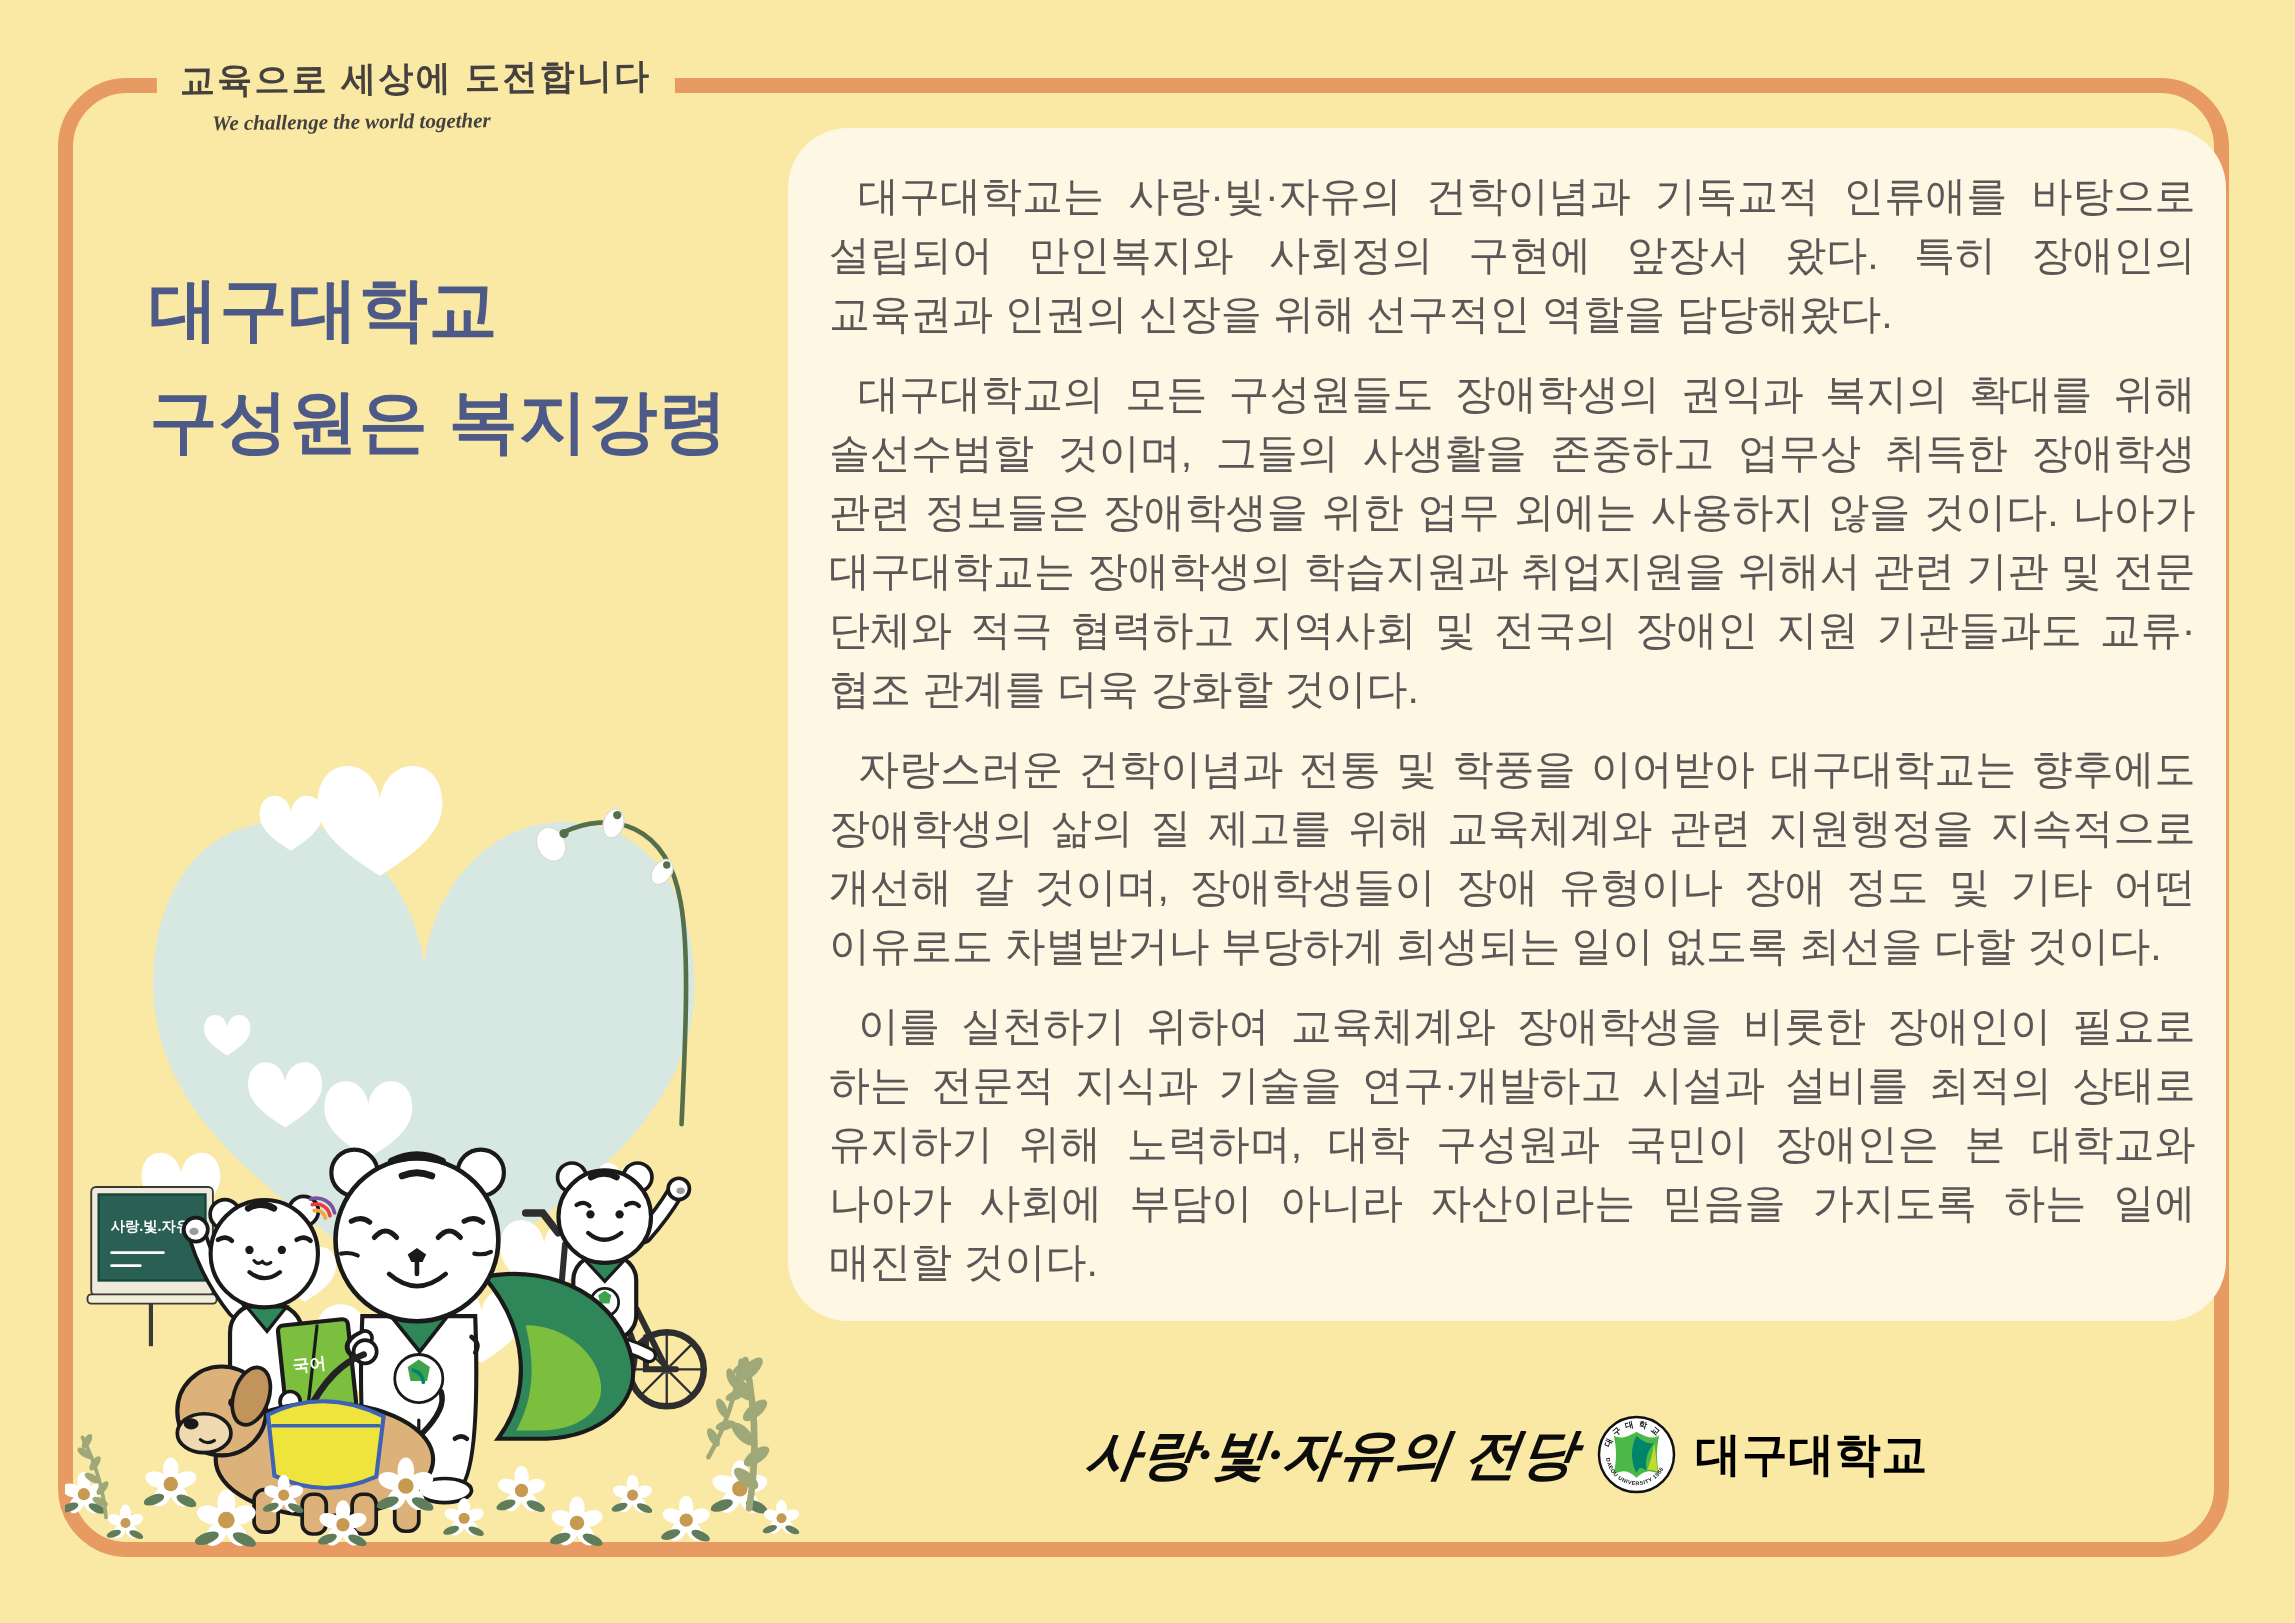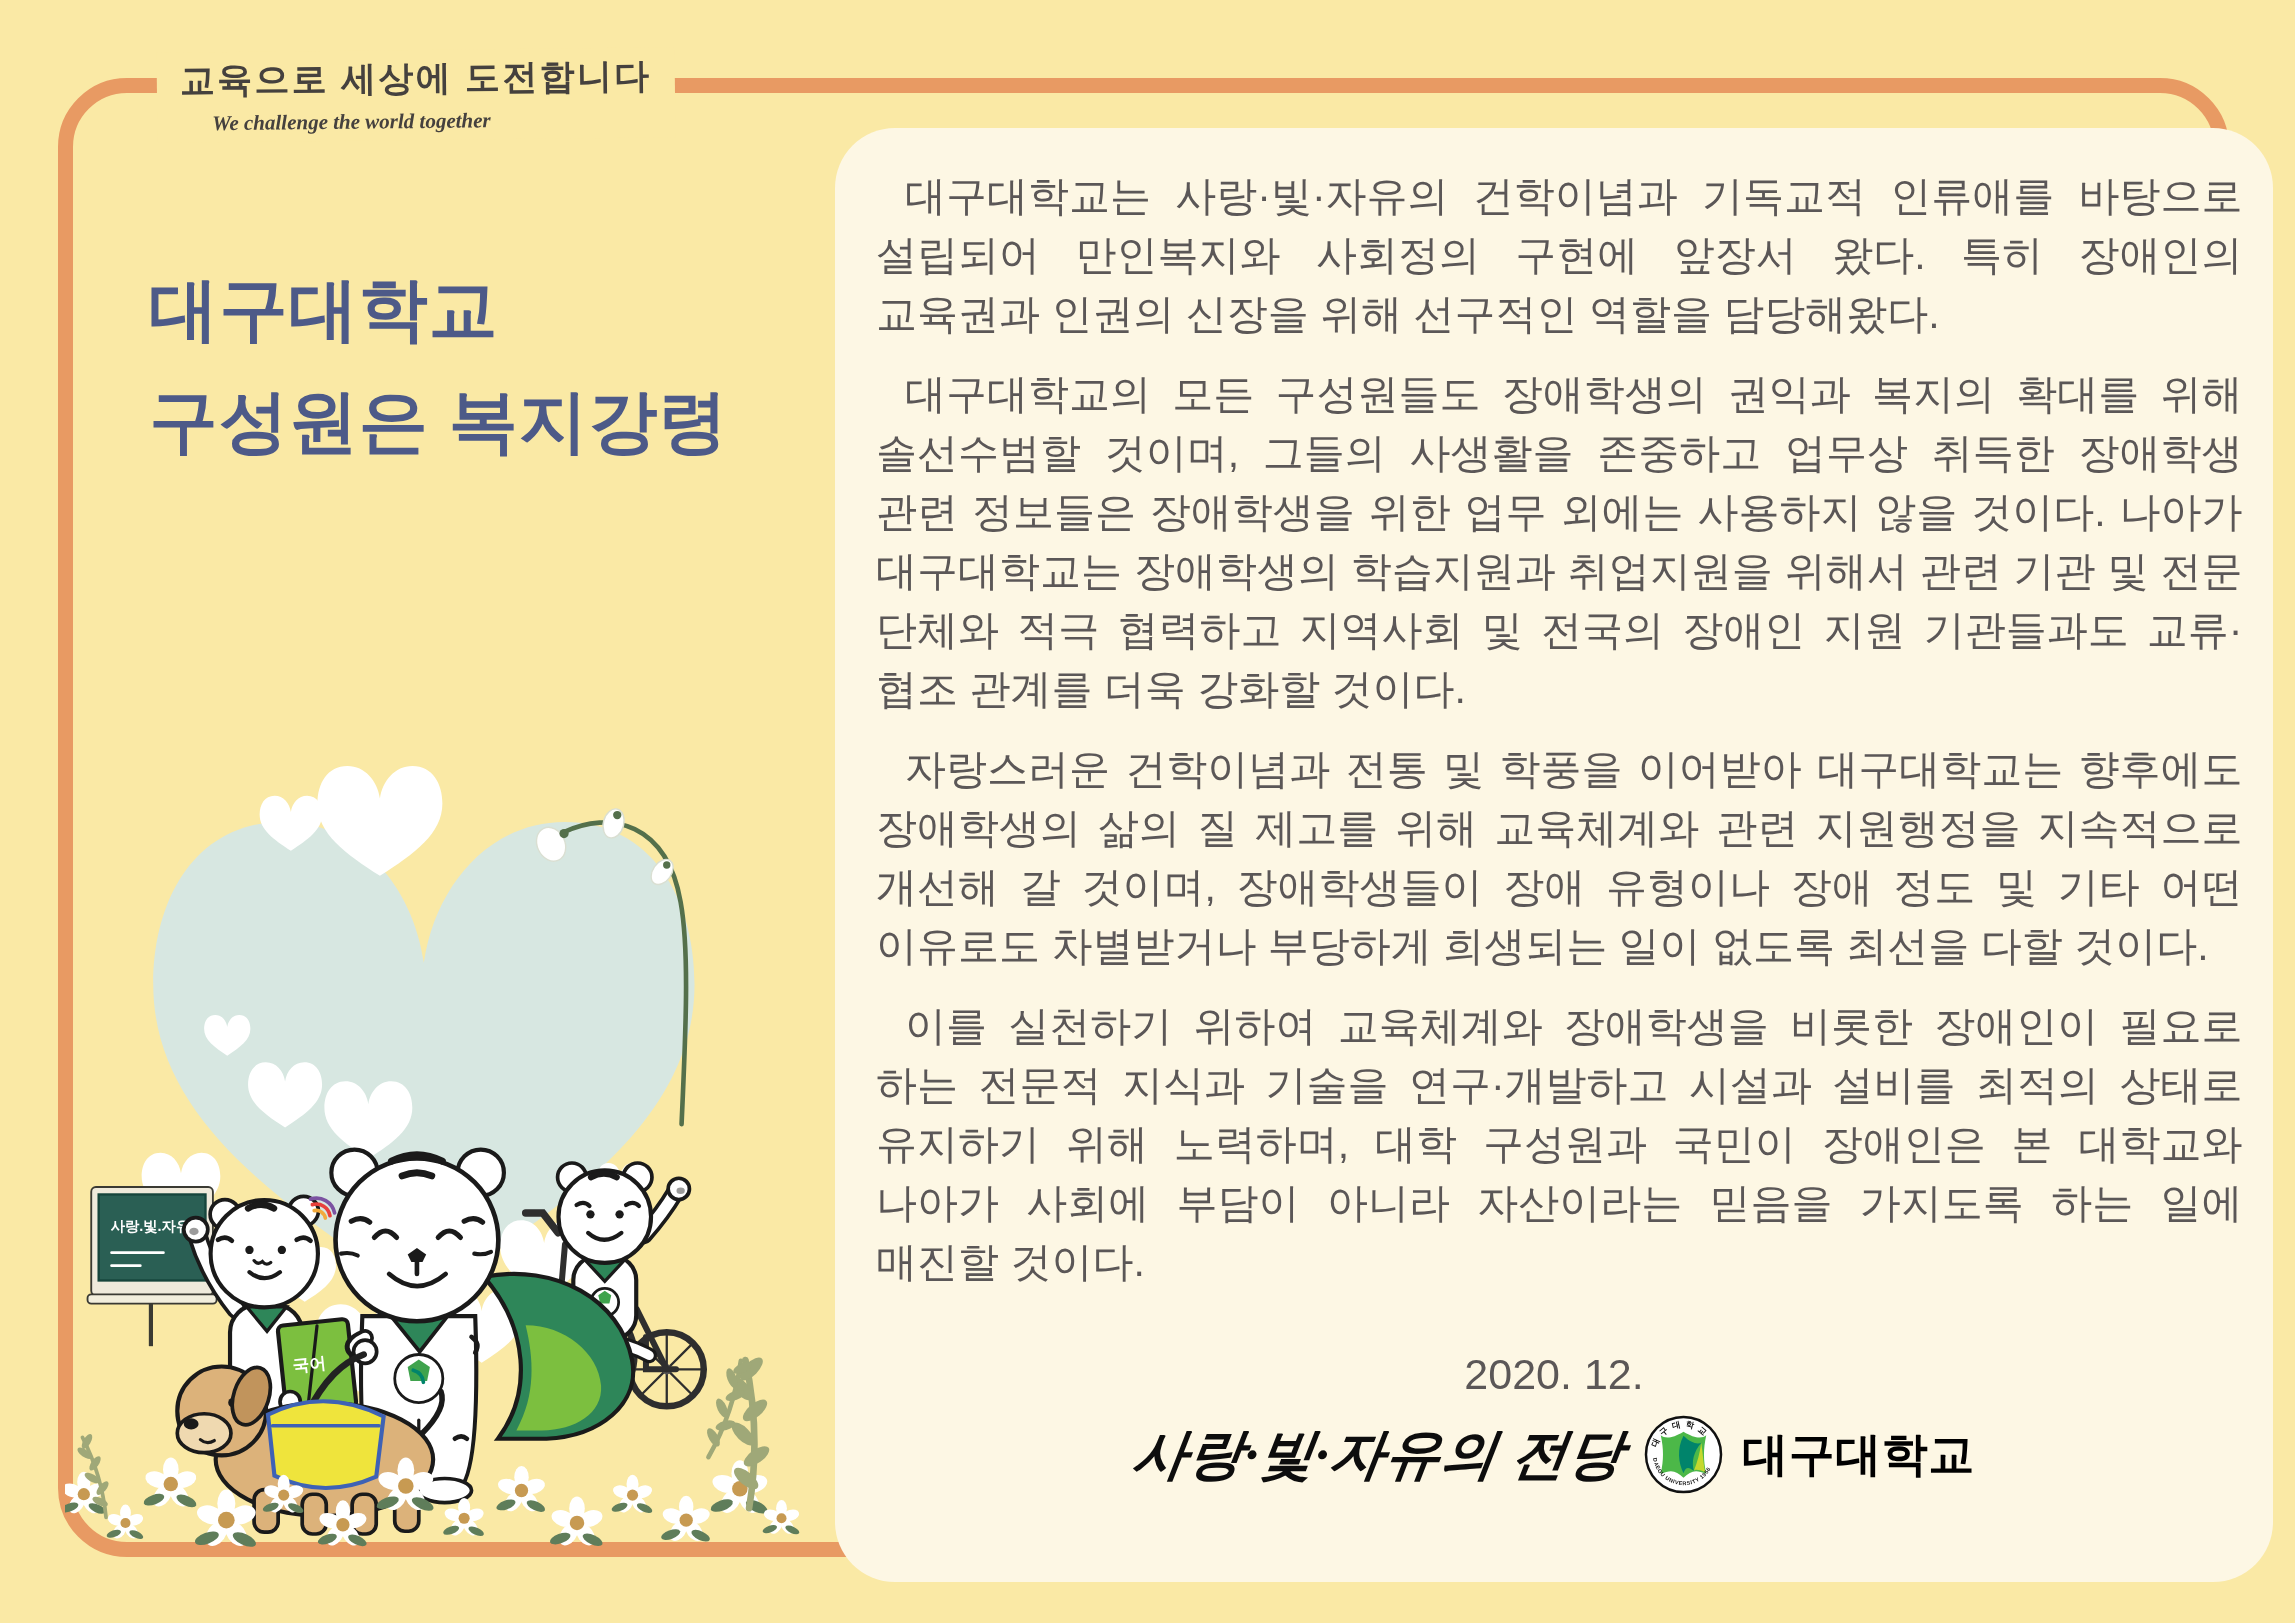--- a/index.html
+++ b/index.html
@@ -17,22 +17,22 @@
   .slogan{position:absolute;left:157px;top:50px;background:var(--background);
     padding:4.6px 23px 6.5px 23px;color:#45413E;z-index:3;transform:rotate(-0.6deg);}
   .slogan-ko{font-size:35px;font-weight:800;letter-spacing:2.3px;}
   .slogan-en{font-size:21px;font-weight:600;font-style:italic;margin-top:7.4px;padding-left:32px;
     font-family:"Liberation Serif",serif;}
 
   .title{position:absolute;left:149px;top:254px;margin:0;color:var(--title);
     font-size:69px;line-height:112px;font-weight:800;letter-spacing:0.9px;z-index:2;}
   .title span{display:block;white-space:nowrap;}
 
-  .panel{position:absolute;left:788px;top:128px;width:1438px;height:1454px;
-    background:var(--panel);border-radius:60px;z-index:2;box-sizing:border-box;margin-left:47px;}
+  .panel{position:absolute;left:788px;top:128px;width:1438px;height:1193px;
+    background:var(--panel);border-radius:60px;z-index:2;box-sizing:border-box;}
   .body-text{position:absolute;left:0;top:0;right:0;padding:39px 30.5px 0 41px;
     color:var(--body-text);font-size:41px;line-height:59px;}
   .body-text p{margin:0 0 21px 0;text-indent:29px;text-align:justify;word-break:keep-all;}
   .date{position:absolute;left:0;top:1222px;width:100%;text-align:center;
     color:var(--body-text);font-size:43px;}
   .signature{position:absolute;left:0;top:1287px;width:100%;display:flex;
     justify-content:center;align-items:center;gap:19.4px;}
   .calligraphy{font-family:"Liberation Serif",serif;font-weight:700;font-style:italic;
     font-size:55px;color:#0d0d0d;transform:skewX(-8deg);letter-spacing:0.9px;white-space:nowrap;}
   .seal{width:79px;height:79px;flex:0 0 auto;}
@@ -264,21 +264,20 @@
   </svg>
 
   <section class="panel">
     <div class="body-text">
       <p>대구대학교는 사랑·빛·자유의 건학이념과 기독교적 인류애를 바탕으로 설립되어 만인복지와 사회정의 구현에 앞장서 왔다. 특히 장애인의 교육권과 인권의 신장을 위해 선구적인 역할을 담당해왔다.</p>
       <p>대구대학교의 모든 구성원들도 장애학생의 권익과 복지의 확대를 위해 솔선수범할 것이며, 그들의 사생활을 존중하고 업무상 취득한 장애학생 관련 정보들은 장애학생을 위한 업무 외에는 사용하지 않을 것이다. 나아가 대구대학교는 장애학생의 학습지원과 취업지원을 위해서 관련 기관 및 전문 단체와 적극 협력하고 지역사회 및 전국의 장애인 지원 기관들과도 교류·협조 관계를 더욱 강화할 것이다.</p>
       <p>자랑스러운 건학이념과 전통 및 학풍을 이어받아 대구대학교는 향후에도 장애학생의 삶의 질 제고를 위해 교육체계와 관련 지원행정을 지속적으로 개선해 갈 것이며, 장애학생들이 장애 유형이나 장애 정도 및 기타 어떤 이유로도 차별받거나 부당하게 희생되는 일이 없도록 최선을 다할 것이다.</p>
       <p>이를 실천하기 위하여 교육체계와 장애학생을 비롯한 장애인이 필요로 하는 전문적 지식과 기술을 연구·개발하고 시설과 설비를 최적의 상태로 유지하기 위해 노력하며, 대학 구성원과 국민이 장애인은 본 대학교와 나아가 사회에 부담이 아니라 자산이라는 믿음을 가지도록 하는 일에 매진할 것이다.</p>
     </div>
 
-    <div class="date">2020. 12.</div>
 
     <div class="signature">
       <span class="calligraphy">사랑·빛·자유의 전당</span>
       <svg class="seal" viewBox="0 0 160 160" xmlns="http://www.w3.org/2000/svg">
         <defs>
           <path id="sealTop" d="M 24 80 A 56 56 0 0 1 136 80"></path>
           <path id="sealBot" d="M 18 80 A 62 62 0 0 0 142 80"></path>
         </defs>
         <circle cx="80" cy="80" r="76" fill="#FFFFFF" stroke="#111111" stroke-width="5"></circle>
         <g>

